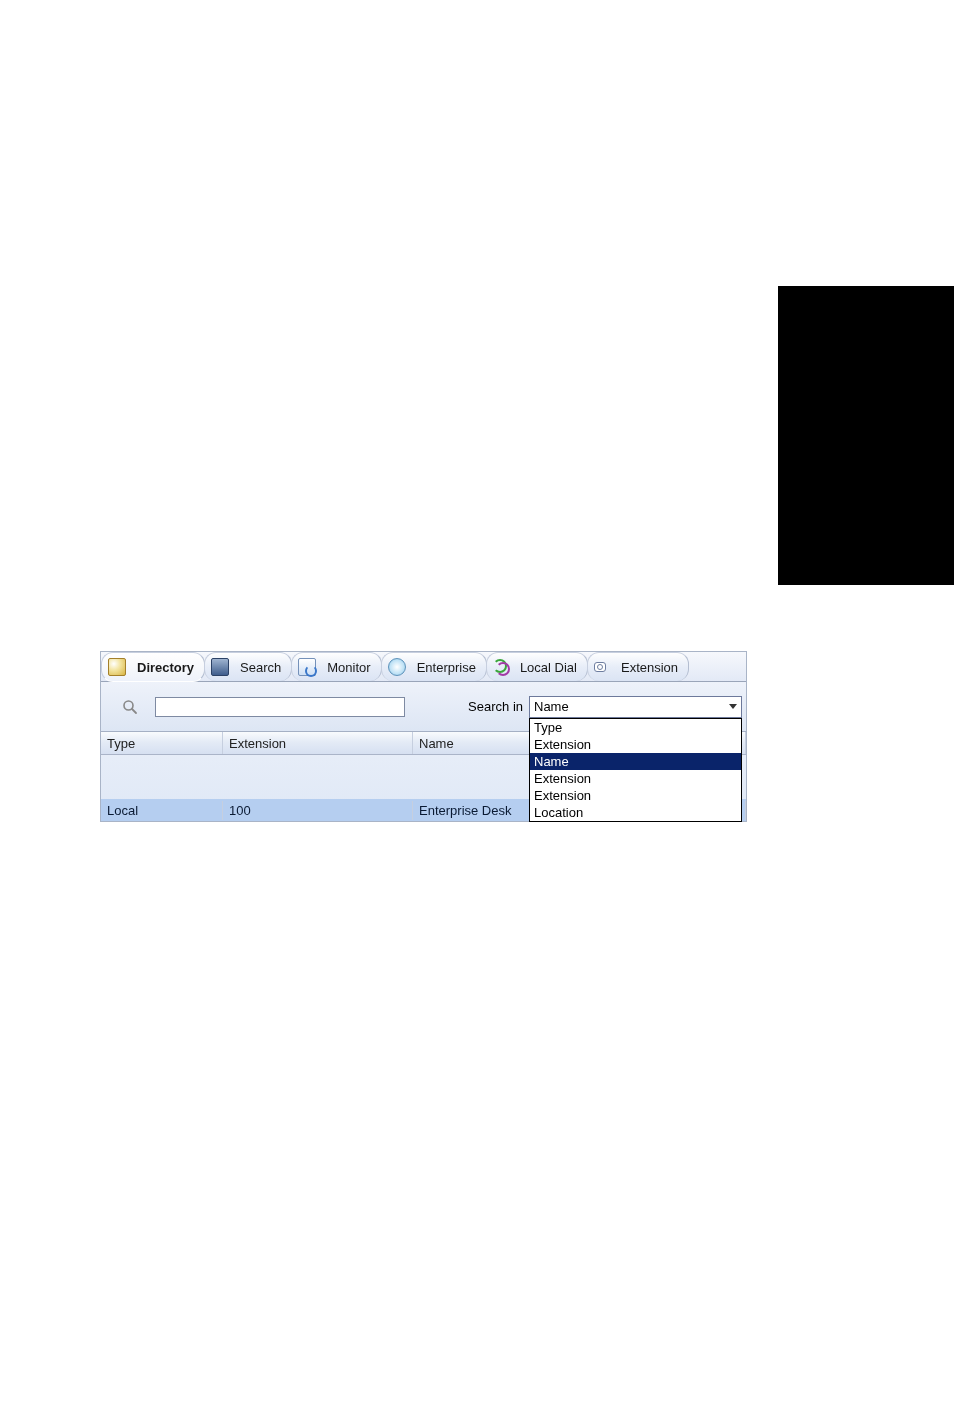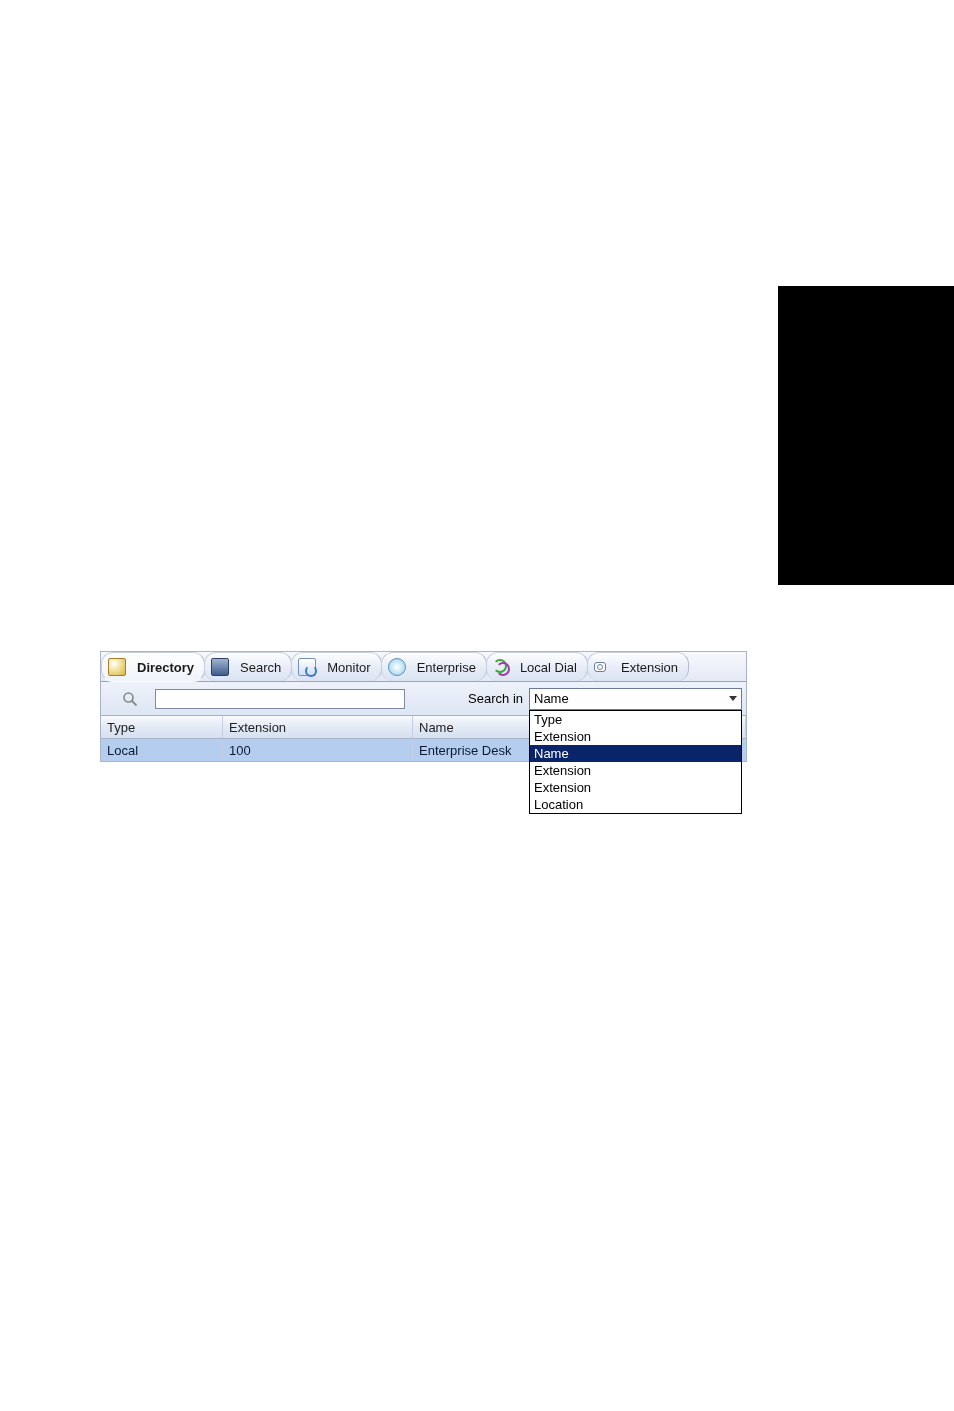--- a/index.html
+++ b/index.html
@@ -81,21 +81,21 @@
   .ic-greeting:before{content:"";position:absolute;left:0;top:3px;width:10px;height:8px;border:1px solid #6e7ea0;border-radius:3px;background:#fff;}
   .ic-greeting:after{content:"";position:absolute;left:3px;top:5px;width:4px;height:4px;border:1px solid #6e7ea0;border-radius:50%;}
 
   
   .toolbar {
     display: flex;
     align-items: center;
     height: 33px;
     background: linear-gradient(to bottom, #eef2fa 0%, #dde6f4 100%);
     border-bottom: 1px solid #a5b0c4;
-    padding: 0 4px;
+    padding: 8px 4px;
   }
   .search-icon {
     width: 50px;
     display:flex;
     justify-content:center;
     color:#777;
   }
   .search-icon svg { width:16px; height:16px; }
   .search-input {
     flex: 0 0 250px;
@@ -180,20 +180,21 @@
   }
   .col-type { width: 122px; }
   .col-ext  { width: 190px; }
   .col-name { flex: 1; min-width: 0; }
   .grid-body {
     background: #fff;
   }
   .grid-row {
     height: 22px;
     align-items: center;
+    margin-top: 44px;
   }
   .grid-row.selected {
     background: #b5cef0;
     color: #0a1a33;
   }
 </style>
 </head>
 <body>
 
 <div class="blackbox"></div>

